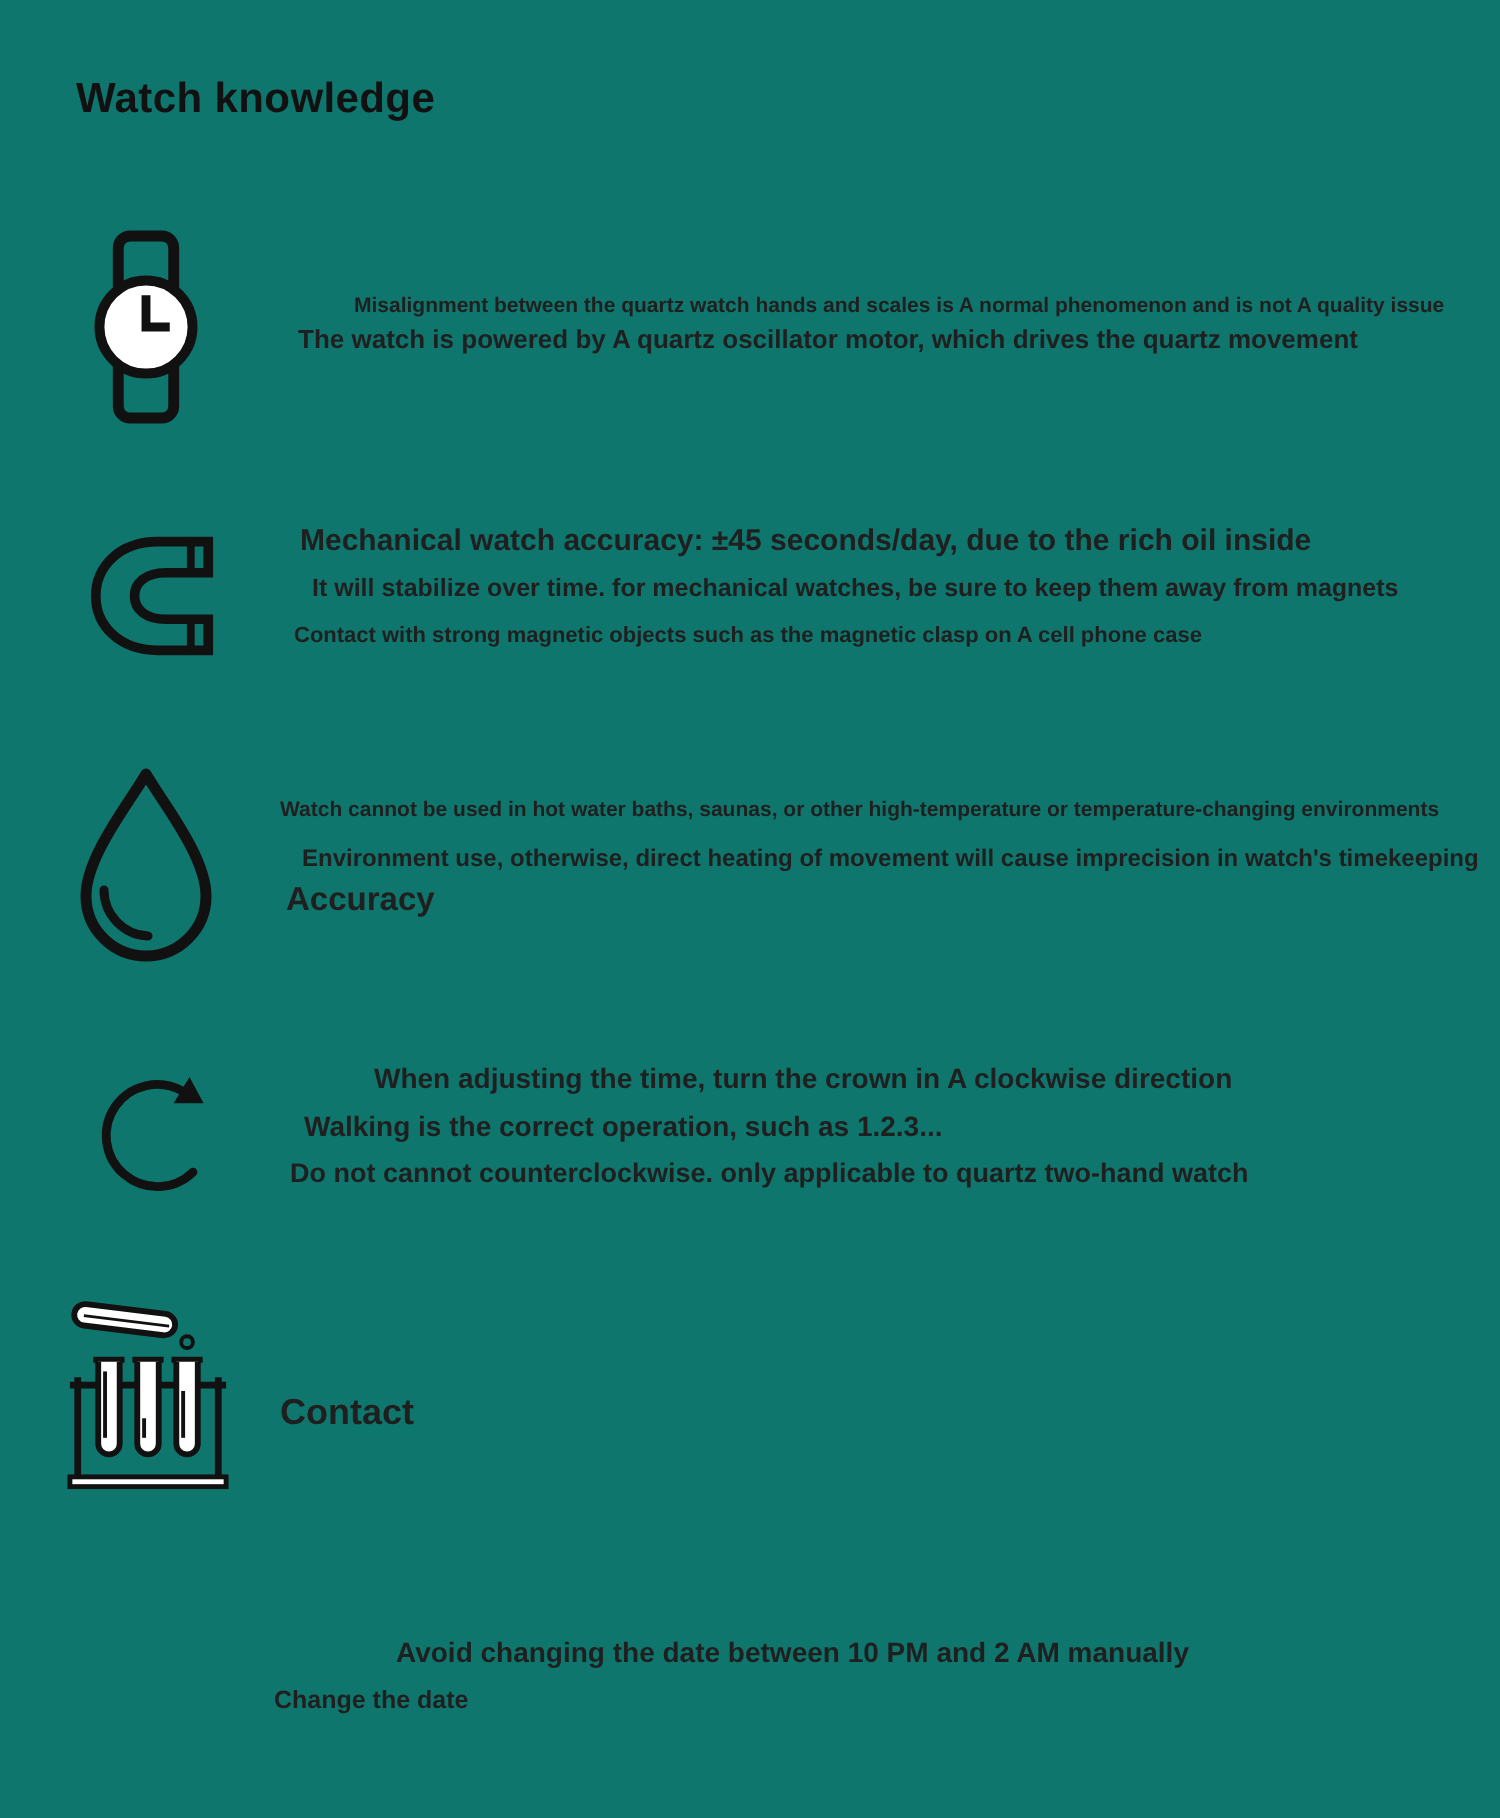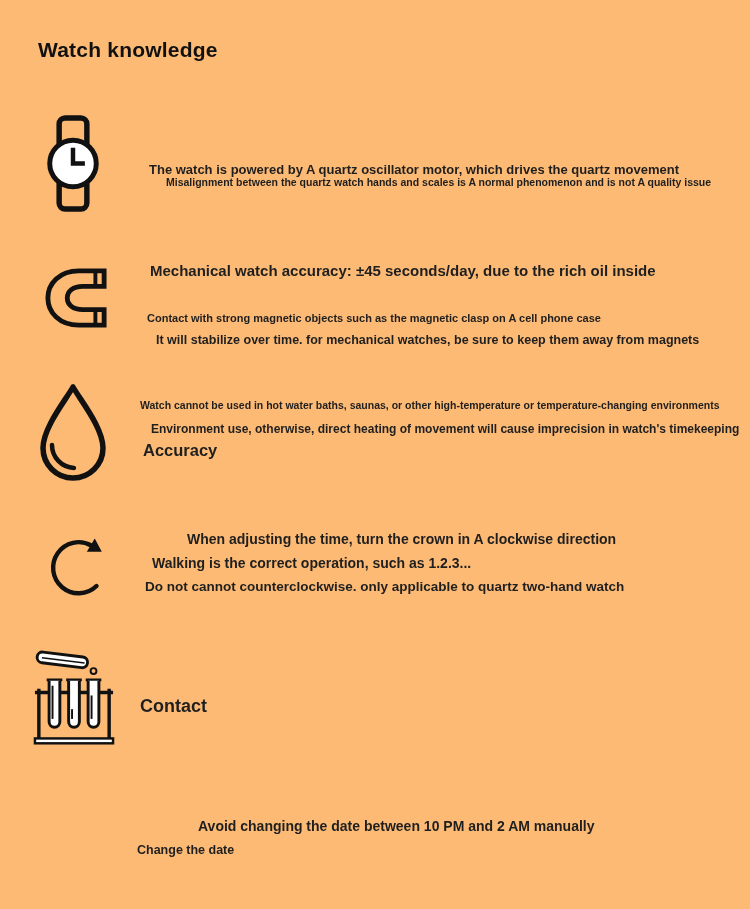--- a/index.html
+++ b/index.html
@@ -1,20 +1,20 @@
 <!DOCTYPE html>
 <html><head>
 <meta charset="utf-8">
 <style>
   html, body { margin: 0; padding: 0; background: #ffffff; }
   .page {
     position: relative;
     width: 750px;
     height: 909px;
-    background: #fdba74;
+    background: #0f766e;
     font-family: "Liberation Sans", sans-serif;
     overflow: hidden;
   }
   .page-title {
     position: absolute;
     left: 38px;
     top: 38px;
     margin: 0;
     font-size: 21px;
     font-weight: bold;
@@ -47,33 +47,33 @@
   <h1 class="page-title">Watch knowledge</h1>
 
   <section class="sec" style="top:110px; height:120px;">
     <span class="icon" style="left:47px; top:5px;">
       <svg width="52" height="97" viewBox="0 0 52 98" aria-hidden="true">
         <rect x="12" y="3" width="28" height="92" rx="6" fill="none" stroke="#111" stroke-width="5.5"></rect>
         <circle cx="26" cy="49" r="23.5" fill="#fff" stroke="#111" stroke-width="5"></circle>
         <path d="M26 33 V49 H38" fill="none" stroke="#111" stroke-width="4.5"></path>
       </svg>
     </span>
-    <div class="line" style="left:166px; top:37px; font-size:10.5px;margin-top:29px;">Misalignment between the quartz watch hands and scales is A normal phenomenon and is not A quality issue</div>
+    <div class="line" style="left:177px; top:37px; font-size:10.5px;">Misalignment between the quartz watch hands and scales is A normal phenomenon and is not A quality issue</div>
     <div class="line" style="left:149px; top:53px; font-size:13px;">The watch is powered by A quartz oscillator motor, which drives the quartz movement</div>
   </section>
 
   <section class="sec" style="top:258px; height:120px;">
     <span class="icon" style="left:44px; top:7px;">
       <svg width="64" height="66" viewBox="0 0 66 68" aria-hidden="true">
         <path d="M62 6 H36 C16 6 4 19 4 34 C4 49 16 62 36 62 H62 V46 H40 C30 46 24 41 24 34 C24 27 30 22 40 22 H62 Z" fill="none" stroke="#111" stroke-width="5"></path>
         <path d="M53 6 V22 M53 46 V62" fill="none" stroke="#111" stroke-width="4"></path>
       </svg>
     </span>
     <div class="line" style="left:150px; top:4px; font-size:15px;">Mechanical watch accuracy: ±45 seconds/day, due to the rich oil inside</div>
-    <div class="line" style="left:156px; top:29px; font-size:12.5px;margin-top:46px;">It will stabilize over time. for mechanical watches, be sure to keep them away from magnets</div>
+    <div class="line" style="left:156px; top:29px; font-size:12.5px;">It will stabilize over time. for mechanical watches, be sure to keep them away from magnets</div>
     <div class="line" style="left:147px; top:54px; font-size:11px;">Contact with strong magnetic objects such as the magnetic clasp on A cell phone case</div>
   </section>
 
   <section class="sec" style="top:378px; height:120px;text-align:center;">
     <span class="icon" style="left:36px; top:5px;">
       <svg width="74" height="98" viewBox="0 0 74 98" aria-hidden="true">
         <path d="M37 4 C29 18 7 45 7 65 A30 30 0 0 0 67 65 C67 45 45 18 37 4 Z" fill="none" stroke="#111" stroke-width="5.5" stroke-linejoin="round"></path>
         <path d="M16 62 A23 23 0 0 0 38 85" fill="none" stroke="#111" stroke-width="4.5" stroke-linecap="round"></path>
       </svg>
     </span>

